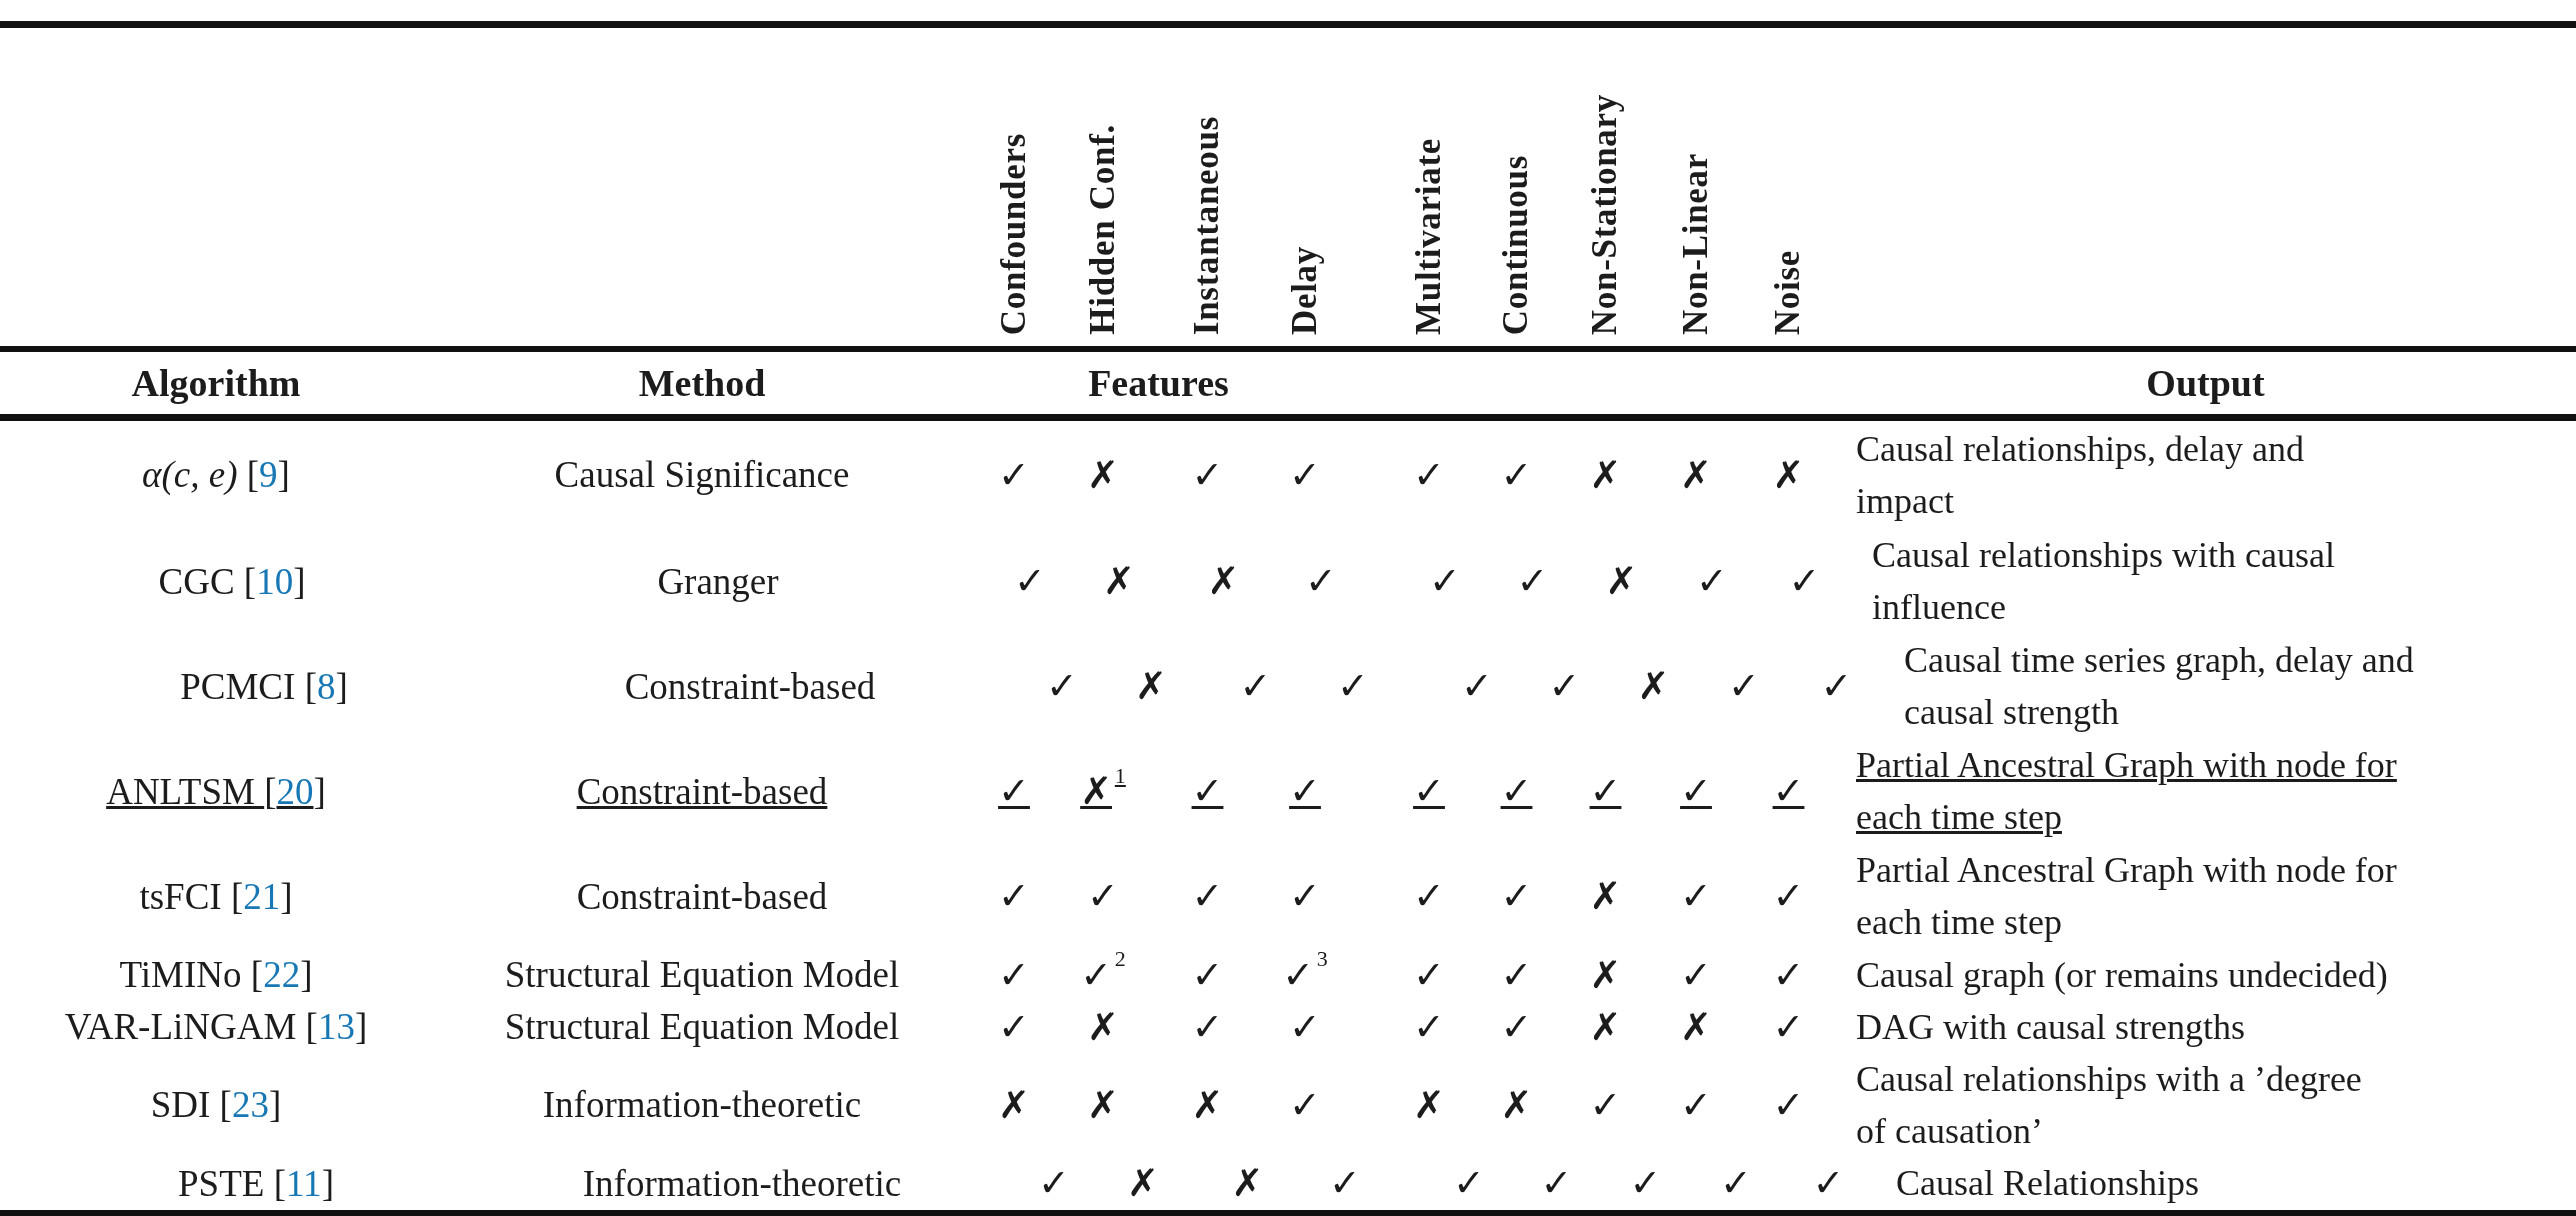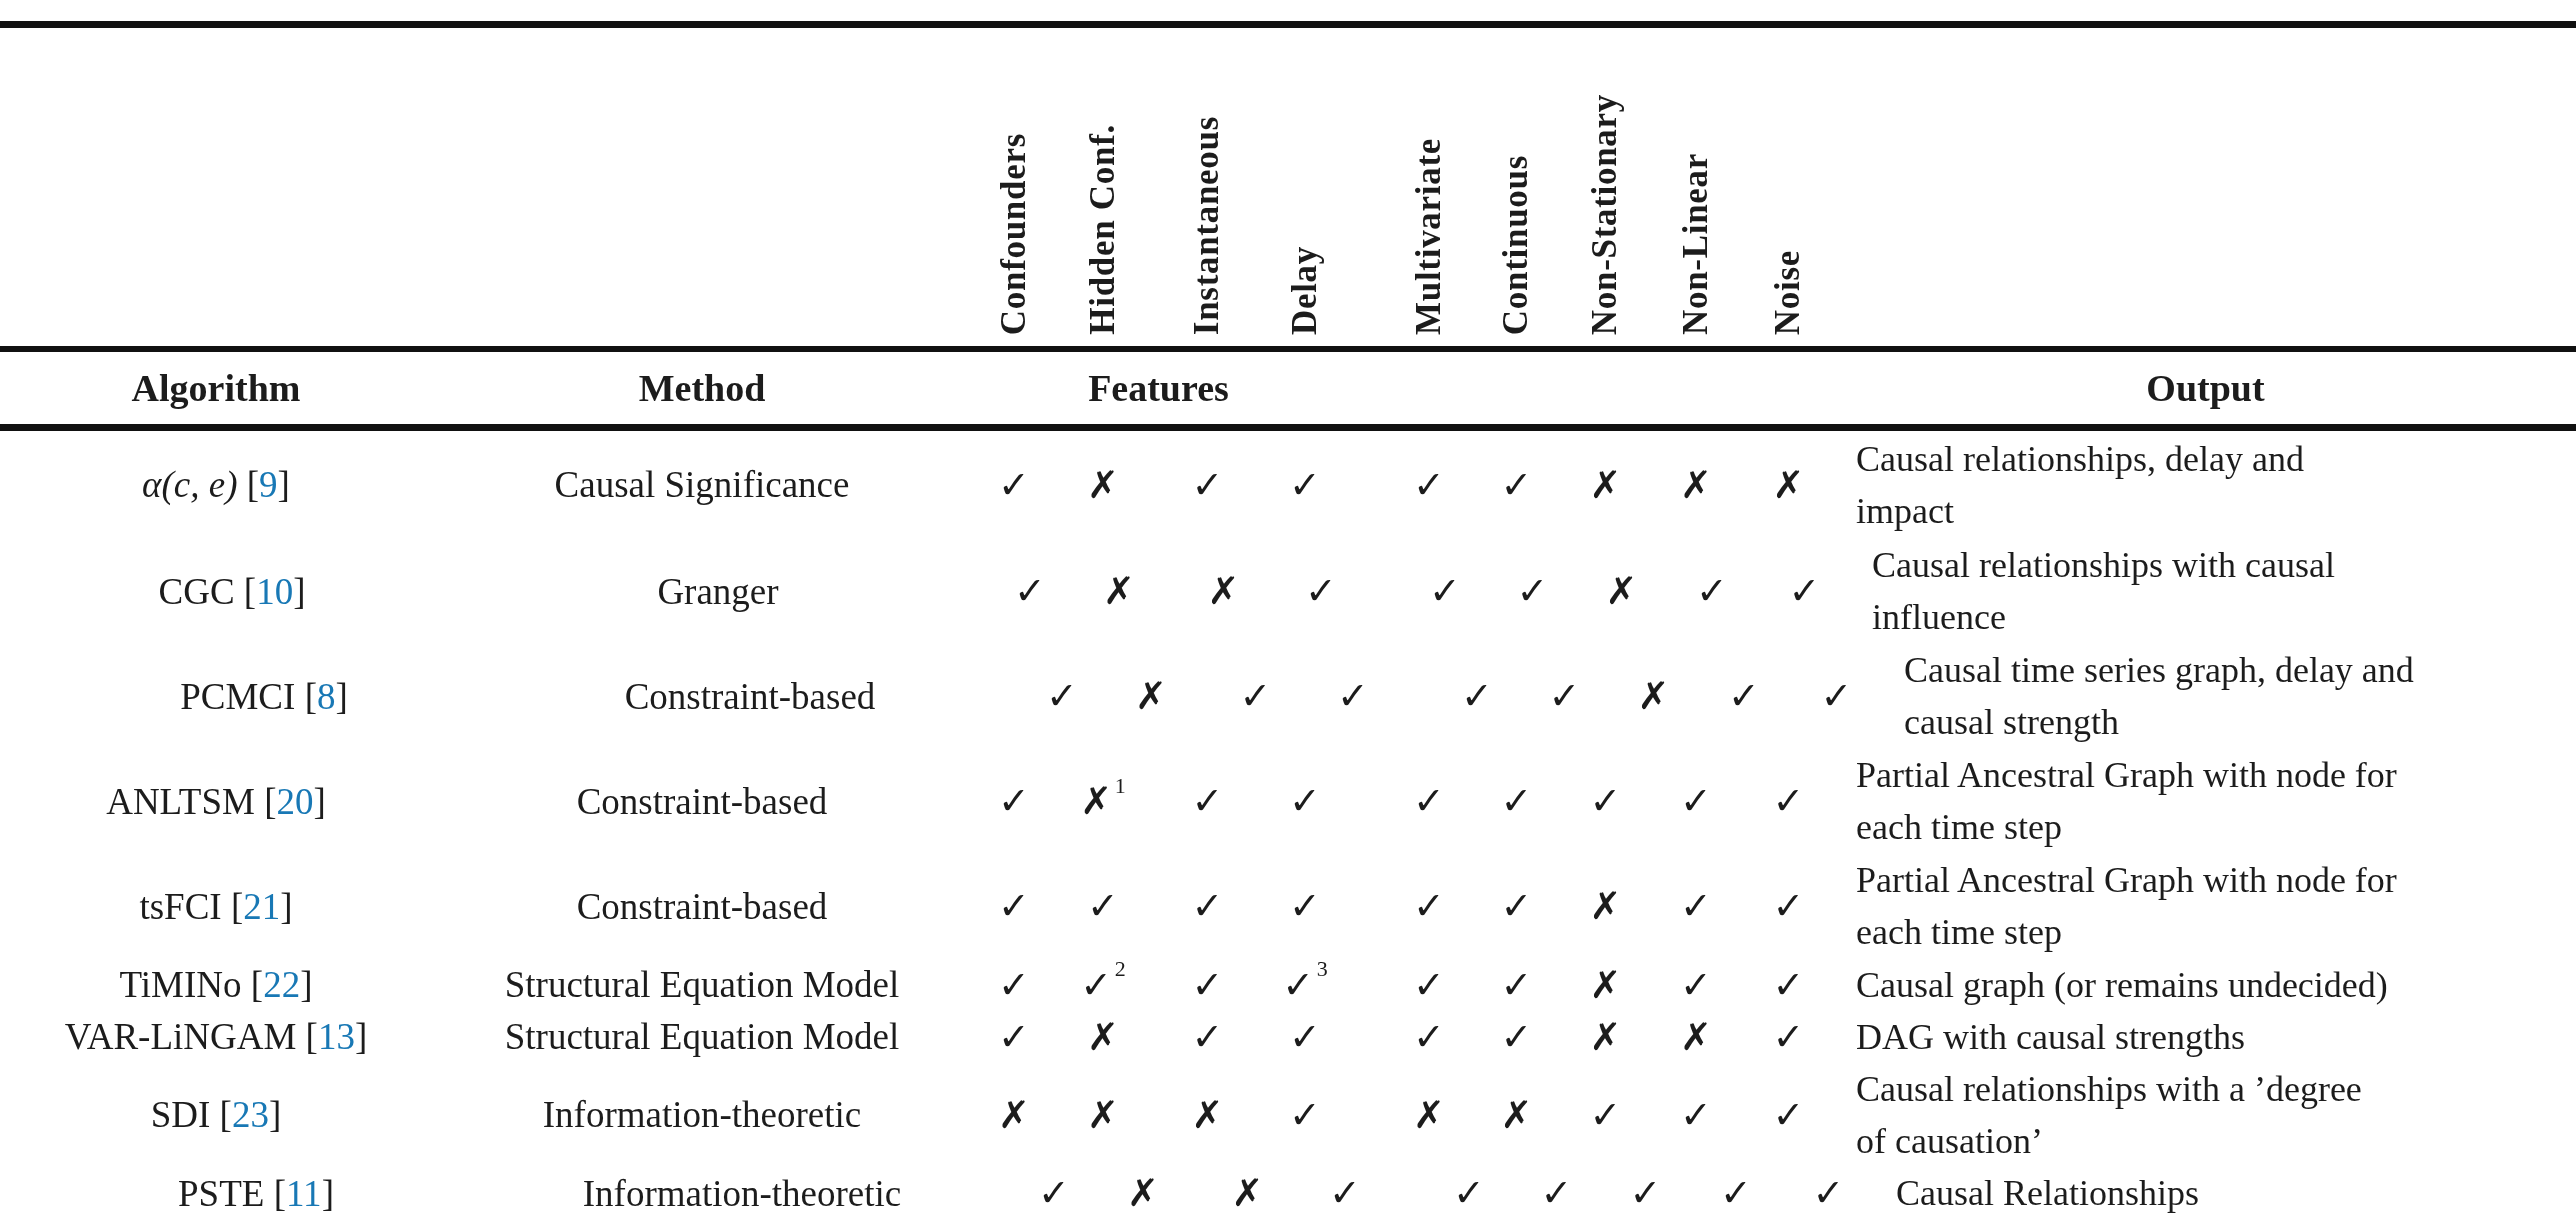--- a/index.html
+++ b/index.html
@@ -50,38 +50,38 @@
   .rc2 { grid-column: 4; }
   .rc3 { grid-column: 5; }
   .rc4 { grid-column: 6; }
   .rc5 { grid-column: 8; }
   .rc6 { grid-column: 9; }
   .rc7 { grid-column: 10; }
   .rc8 { grid-column: 11; }
   .rc9 { grid-column: 12; }
 
   
-  .head-row { height: 72px; align-items: center; }
+  .head-row { height: 62px; align-items: center; }
   .head-cell {
     font-weight: bold;
     font-size: 38px;
     text-align: center;
   }
   .hc-algorithm { grid-column: 1; }
   .hc-method    { grid-column: 2; }
   .hc-features  { grid-column: 3 / span 4; }
   .hc-data      { grid-column: 8 / span 5; }
   .hc-output    { grid-column: 13; }
 
   
   .trow { align-items: center; }
   .trow:nth-child(1) { min-height: 108px; }
   .trow:nth-child(2) { min-height: 105px; margin-left: 16px; }
   .trow:nth-child(3) { min-height: 105px; margin-left: 48px; }
-  .trow:nth-child(4) { min-height: 105px; }
+  .trow:nth-child(4) { min-height: 105px; text-decoration: underline; }
   .trow:nth-child(5) { min-height: 105px; }
   .trow:nth-child(6) { min-height: 50px; }
   .trow:nth-child(7) { min-height: 50px; }
   .trow:nth-child(8) { min-height: 101px; }
   .trow:nth-child(9) { min-height: 53px; padding-left: 40px; }
 
   .alg-cell, .method-cell {
     font-size: 37px;
     text-align: center;
     white-space: nowrap;

